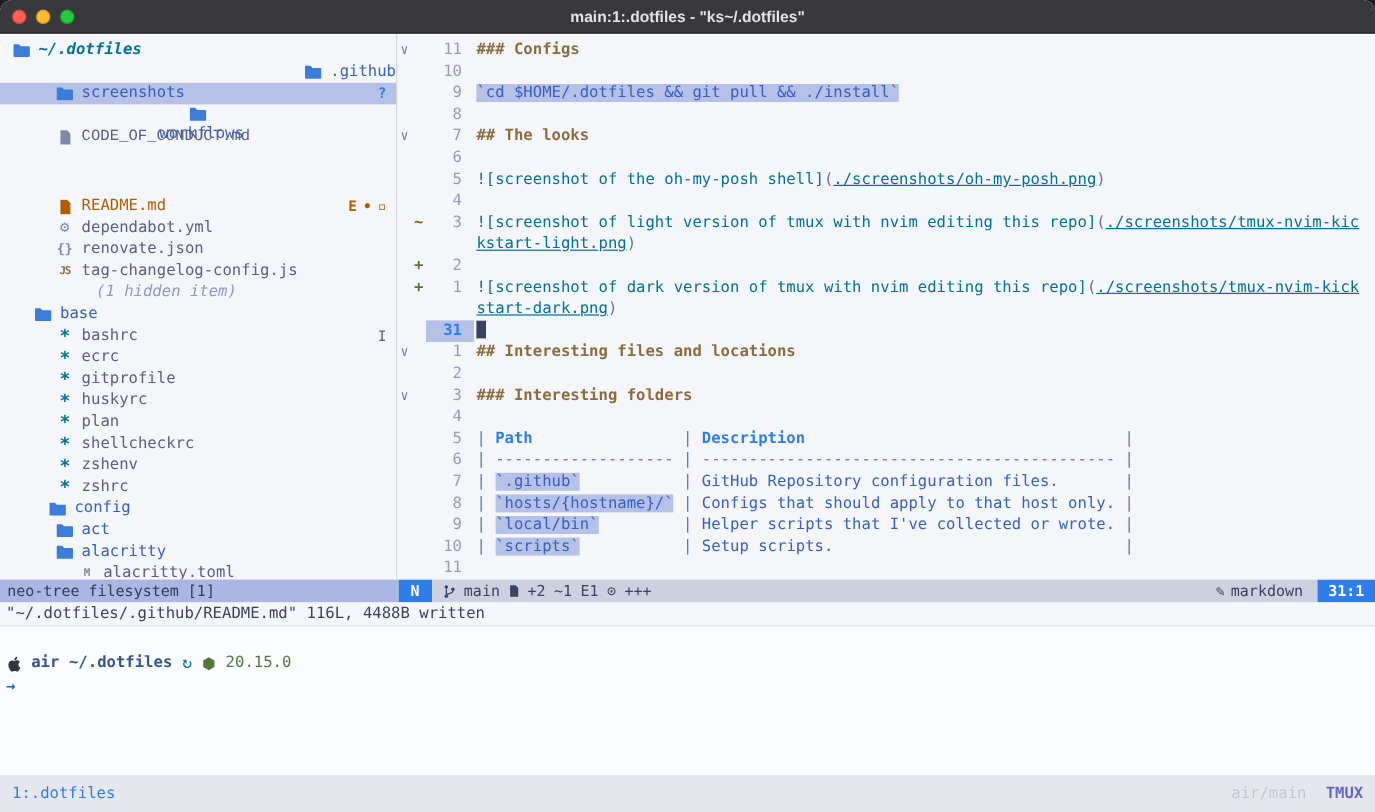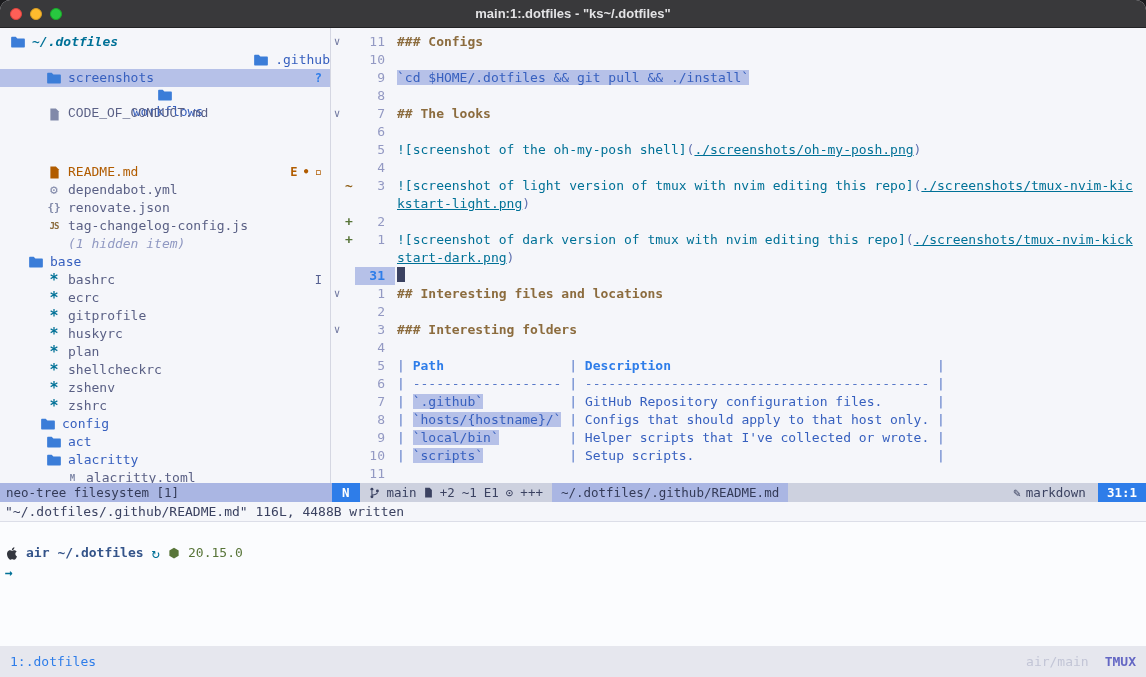--- a/index.html
+++ b/index.html
@@ -120,21 +120,21 @@
             </svg></span><span class="tlab folder">workflows</span></div>
         <div class="trow" style="padding-left: 46px; font-family: Liberation Mono, monospace;"><span class="ticon" style="color: rgb(129, 137, 169);"><svg width="11" height="13" viewBox="0 0 12 14">
               <path fill="currentColor" d="M1.5.5h6l3 3v10h-9z"></path>
             </svg></span><span class="tlab file">CODE_OF_CONDUCT.md</span></div>
         <div class="trow" style="padding-left: 46px; margin-top: 40px;"><span class="ticon" style="color: var(--orange);"><svg width="11" height="13" viewBox="0 0 12 14">
               <path fill="currentColor" d="M1.5.5h6l3 3v10h-9z"></path>
             </svg></span><span class="tlab mod">README.md</span><span class="badges"><span class="badge err">E</span><span class="badge err">•</span><span class="badge err">▫</span></span></div>
         <div class="trow" style="padding-left: 46px;"><span class="ticon" style="color: rgb(129, 137, 169);">⚙</span><span class="tlab file">dependabot.yml</span></div>
         <div class="trow" style="padding-left: 46px;"><span class="ticon ic-sm" style="color: rgb(129, 137, 169);">{}</span><span class="tlab file">renovate.json</span></div>
         <div class="trow" style="padding-left: 46px;"><span class="ticon ic-xs" style="color: rgb(140, 108, 62);">JS</span><span class="tlab file">tag-changelog-config.js</span></div>
-        <div class="trow" style="padding-left: 46px;"><span class="ticon"></span><span class="tlab hidden">(1 hidden item)</span></div>
+        <div class="trow" style="padding-left: 46px; margin-left: 12px;"><span class="ticon"></span><span class="tlab hidden">(1 hidden item)</span></div>
         <div class="trow" style="padding-left: 28px;"><span class="ticon" style="color: rgb(59, 125, 216);"><svg width="14" height="12" viewBox="0 0 16 14">
               <path fill="currentColor" d="M0 2.2C0 1.5.5 1 1.2 1h4.1l2 2h7.5c.7 0 1.2.5 1.2 1.2v8.1c0 .7-.5 1.2-1.2 1.2H1.2C.5 13.5 0 13 0 12.3z"></path>
             </svg></span><span class="tlab folder">base</span></div>
         <div class="trow" style="padding-left: 46px;"><span class="ticon ic-star" style="color: rgb(0, 113, 151);">*</span><span class="tlab file">bashrc</span><span class="badges"><span class="badge info">I</span></span></div>
         <div class="trow" style="padding-left: 46px;"><span class="ticon ic-star" style="color: rgb(0, 113, 151);">*</span><span class="tlab file">ecrc</span></div>
         <div class="trow" style="padding-left: 46px;"><span class="ticon ic-star" style="color: rgb(0, 113, 151);">*</span><span class="tlab file">gitprofile</span></div>
         <div class="trow" style="padding-left: 46px;"><span class="ticon ic-star" style="color: rgb(0, 113, 151);">*</span><span class="tlab file">huskyrc</span></div>
         <div class="trow" style="padding-left: 46px;"><span class="ticon ic-star" style="color: rgb(0, 113, 151);">*</span><span class="tlab file">plan</span></div>
         <div class="trow" style="padding-left: 46px;"><span class="ticon ic-star" style="color: rgb(0, 113, 151);">*</span><span class="tlab file">shellcheckrc</span></div>
         <div class="trow" style="padding-left: 46px;"><span class="ticon ic-star" style="color: rgb(0, 113, 151);">*</span><span class="tlab file">zshenv</span></div>
@@ -198,21 +198,20 @@
             <svg width="9" height="11" viewBox="0 0 12 14">
               <path fill="currentColor" d="M1.5.5h6l3 3v10h-9z"></path>
             </svg>
           </span>
         <span>+2</span>
         <span>~1</span>
         <span>E1</span>
         <span>⊙</span>
         <span>+++</span>
       </span>
-      <span class="seg path">~/.dotfiles/.github/README.md</span>
       <span class="spacer"></span>
       <span class="ft">
         <span>✎</span>
         <span>markdown</span>
       </span>
       <span class="seg pos">31:1</span>
     </div>
   </div>
 
   <div class="cmdline">"~/.dotfiles/.github/README.md" 116L, 4488B written</div>

